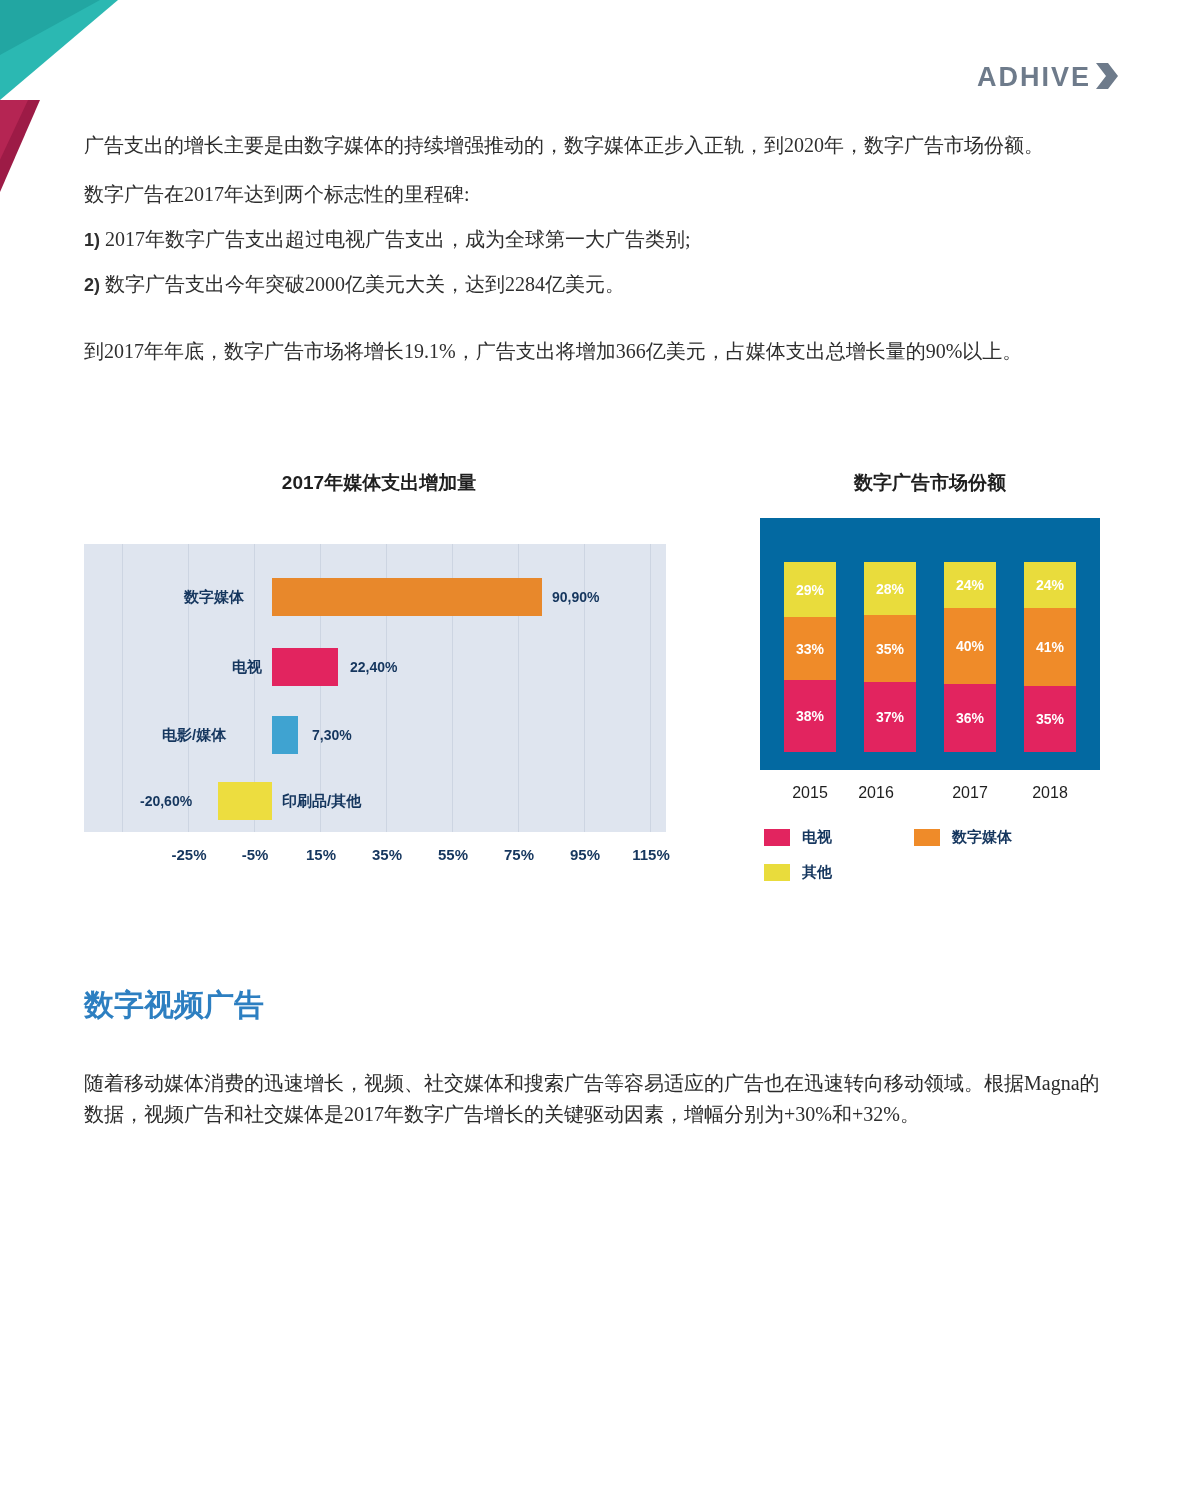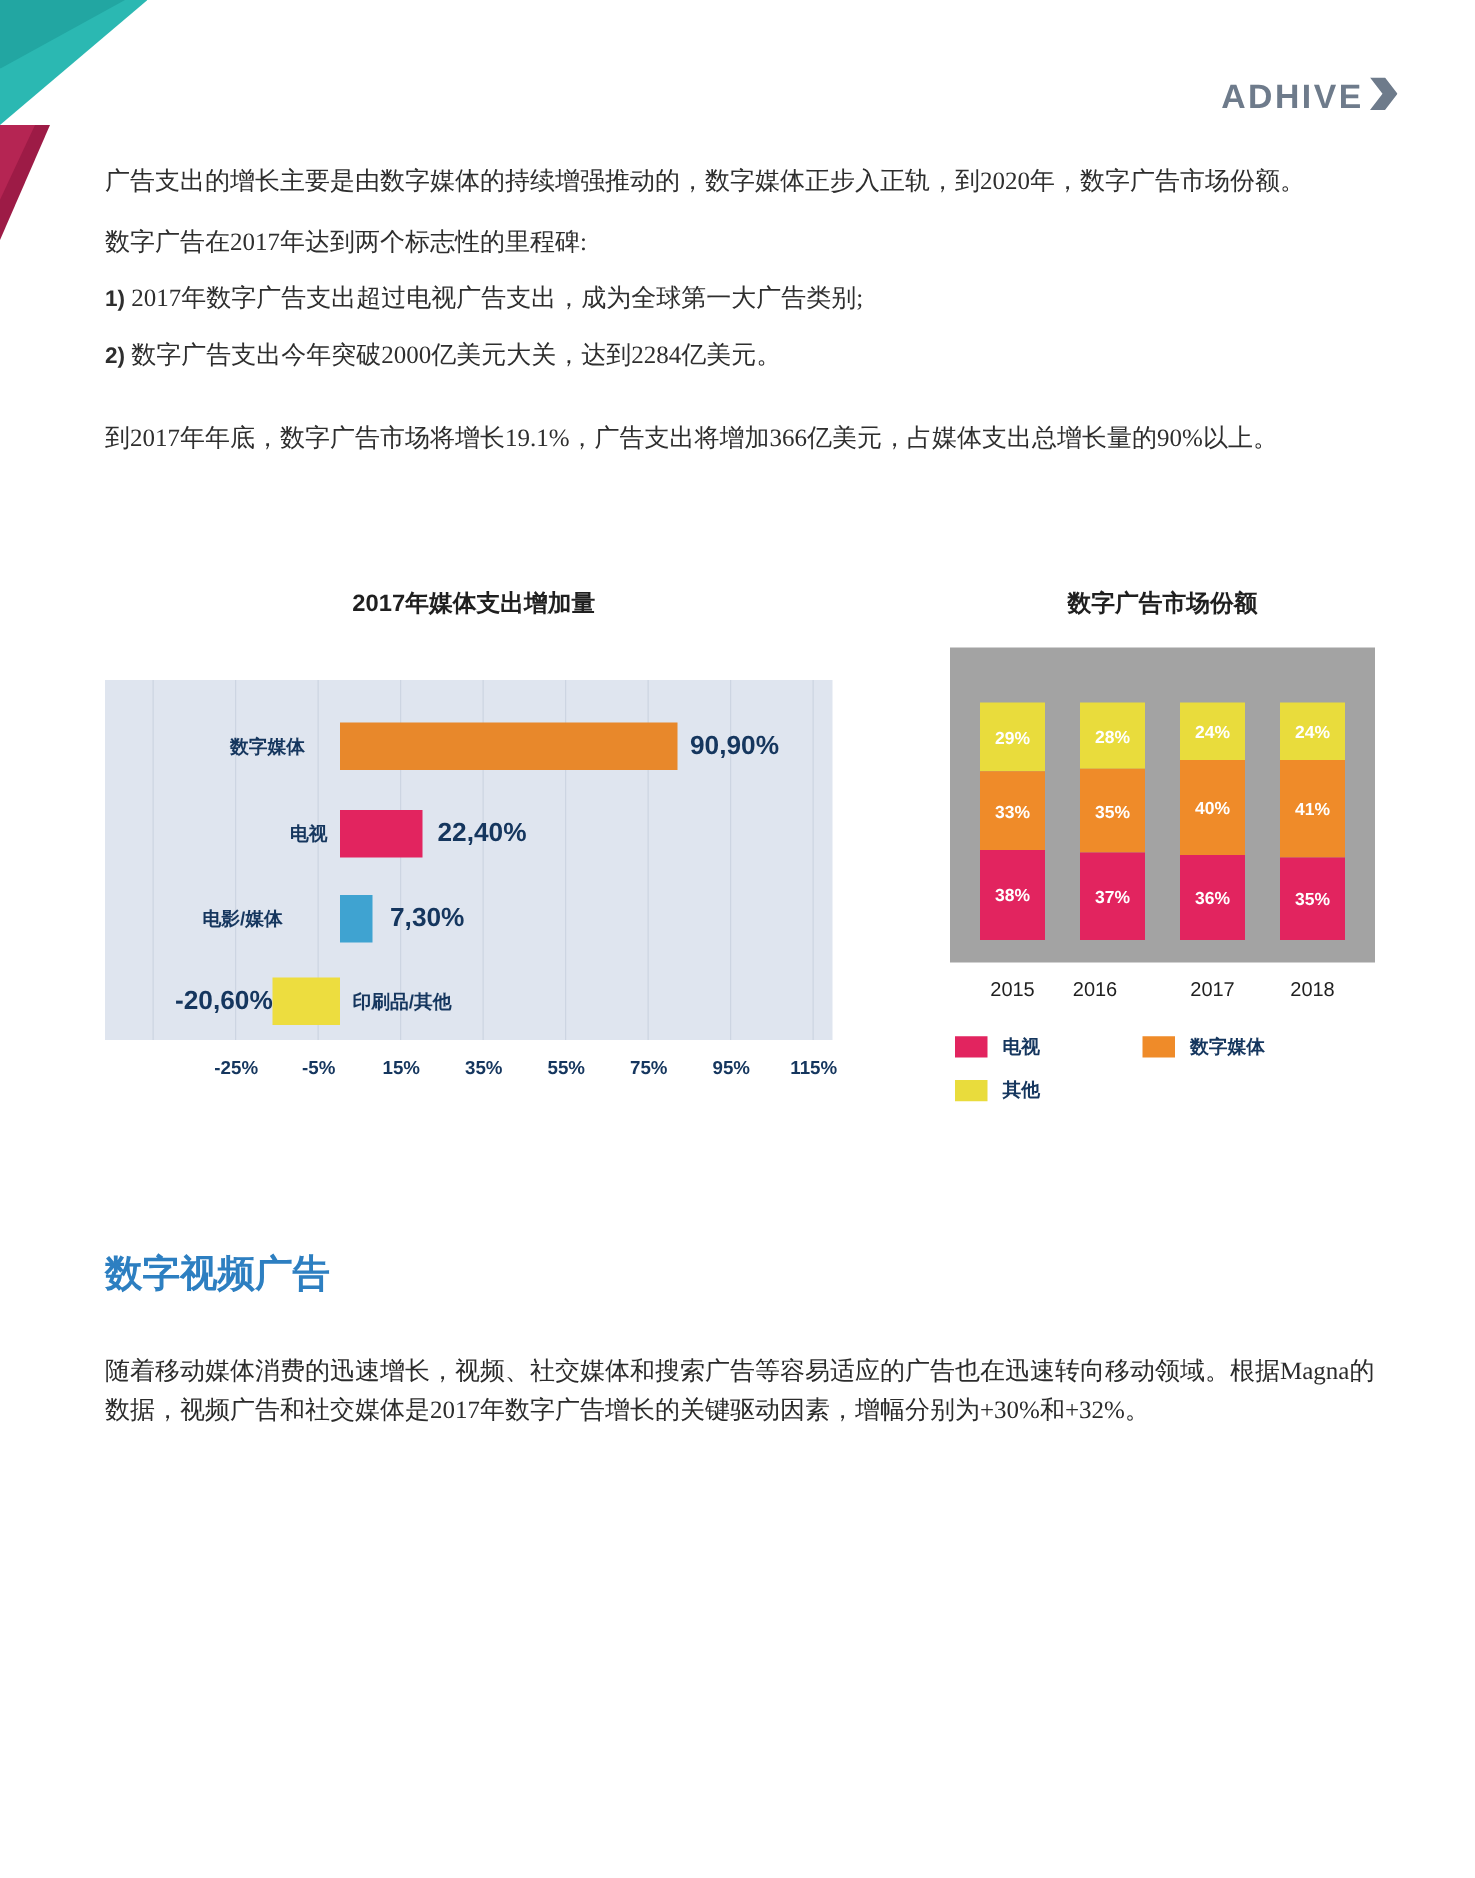--- a/index.html
+++ b/index.html
@@ -77,35 +77,35 @@
     position:absolute; top:0; bottom:0; width:1px; background:#cdd5e2;
   }
   .lc-row { position:absolute; left:0; width:100%; height:54px; display:flex; align-items:center; }
   .lc-label {
     font-family:"Liberation Sans", sans-serif; font-weight:bold;
     font-size:15px; color:#15365e; position:absolute; white-space:nowrap;
   }
   .lc-bar { position:absolute; height:38px; }
   .lc-val {
     position:absolute; font-family:"Liberation Sans", sans-serif; font-weight:bold;
-    font-size:21px; color:#15365e; white-space:nowrap;
+    font-size:14px; color:#15365e; white-space:nowrap;
   }
   .lc-axis {
     position:relative; width:582px; height:34px; margin-top:8px;
   }
   .lc-tick {
     position:absolute; font-family:"Liberation Sans", sans-serif; font-weight:bold;
     font-size:15px; color:#15365e; transform:translateX(-50%); top:6px;
   }
 
   
   .right-chart { position:absolute; left:660px; top:0; width:372px; }
   .rc-title { margin-bottom:22px; }
   .rc-plot {
-    position:relative; width:340px; height:252px; background:#a3a3a3;
+    position:relative; width:340px; height:252px; background:#0369a1;
     margin-left:16px;
   }
   .rc-col { position:absolute; bottom:0; width:52px; }
   .rc-seg {
     width:100%; display:flex; align-items:center; justify-content:center;
     font-family:"Liberation Sans", sans-serif; font-weight:bold; font-size:14px;
     color:#ffffff;
   }
   .rc-seg.other { color:#ffffff; }
   .rc-xaxis { position:relative; width:340px; height:30px; margin-left:16px; margin-top:10px;text-decoration:underline; }
@@ -115,21 +115,21 @@
   }
   .rc-legend { margin-left:20px; margin-top:18px; width:340px; }
   .rc-legend-row { display:flex; align-items:center; margin-bottom:16px; }
   .rc-legend-item { display:flex; align-items:center; }
   .rc-swatch { width:26px; height:17px; margin-right:12px; }
   .rc-legend-label {
     font-family:"Liberation Sans", sans-serif; font-weight:bold; font-size:15px; color:#15365e;
   }
 
   
-  .section { position:absolute; left:84px; top:985px; width:1032px;margin-top:14px; }
+  .section { position:absolute; left:84px; top:985px; width:1032px; }
   h2.sec-title {
     font-family:"Liberation Sans", sans-serif;
     font-size:30px; font-weight:bold; color:#2d7fc1; margin:0 0 42px 0;
   }
   .sec-para { font-size:20px; line-height:1.55; margin:0 0 52px 0; }
   .sec-para.last { margin-bottom:0; }
 </style>
 </head>
 <body>
 

